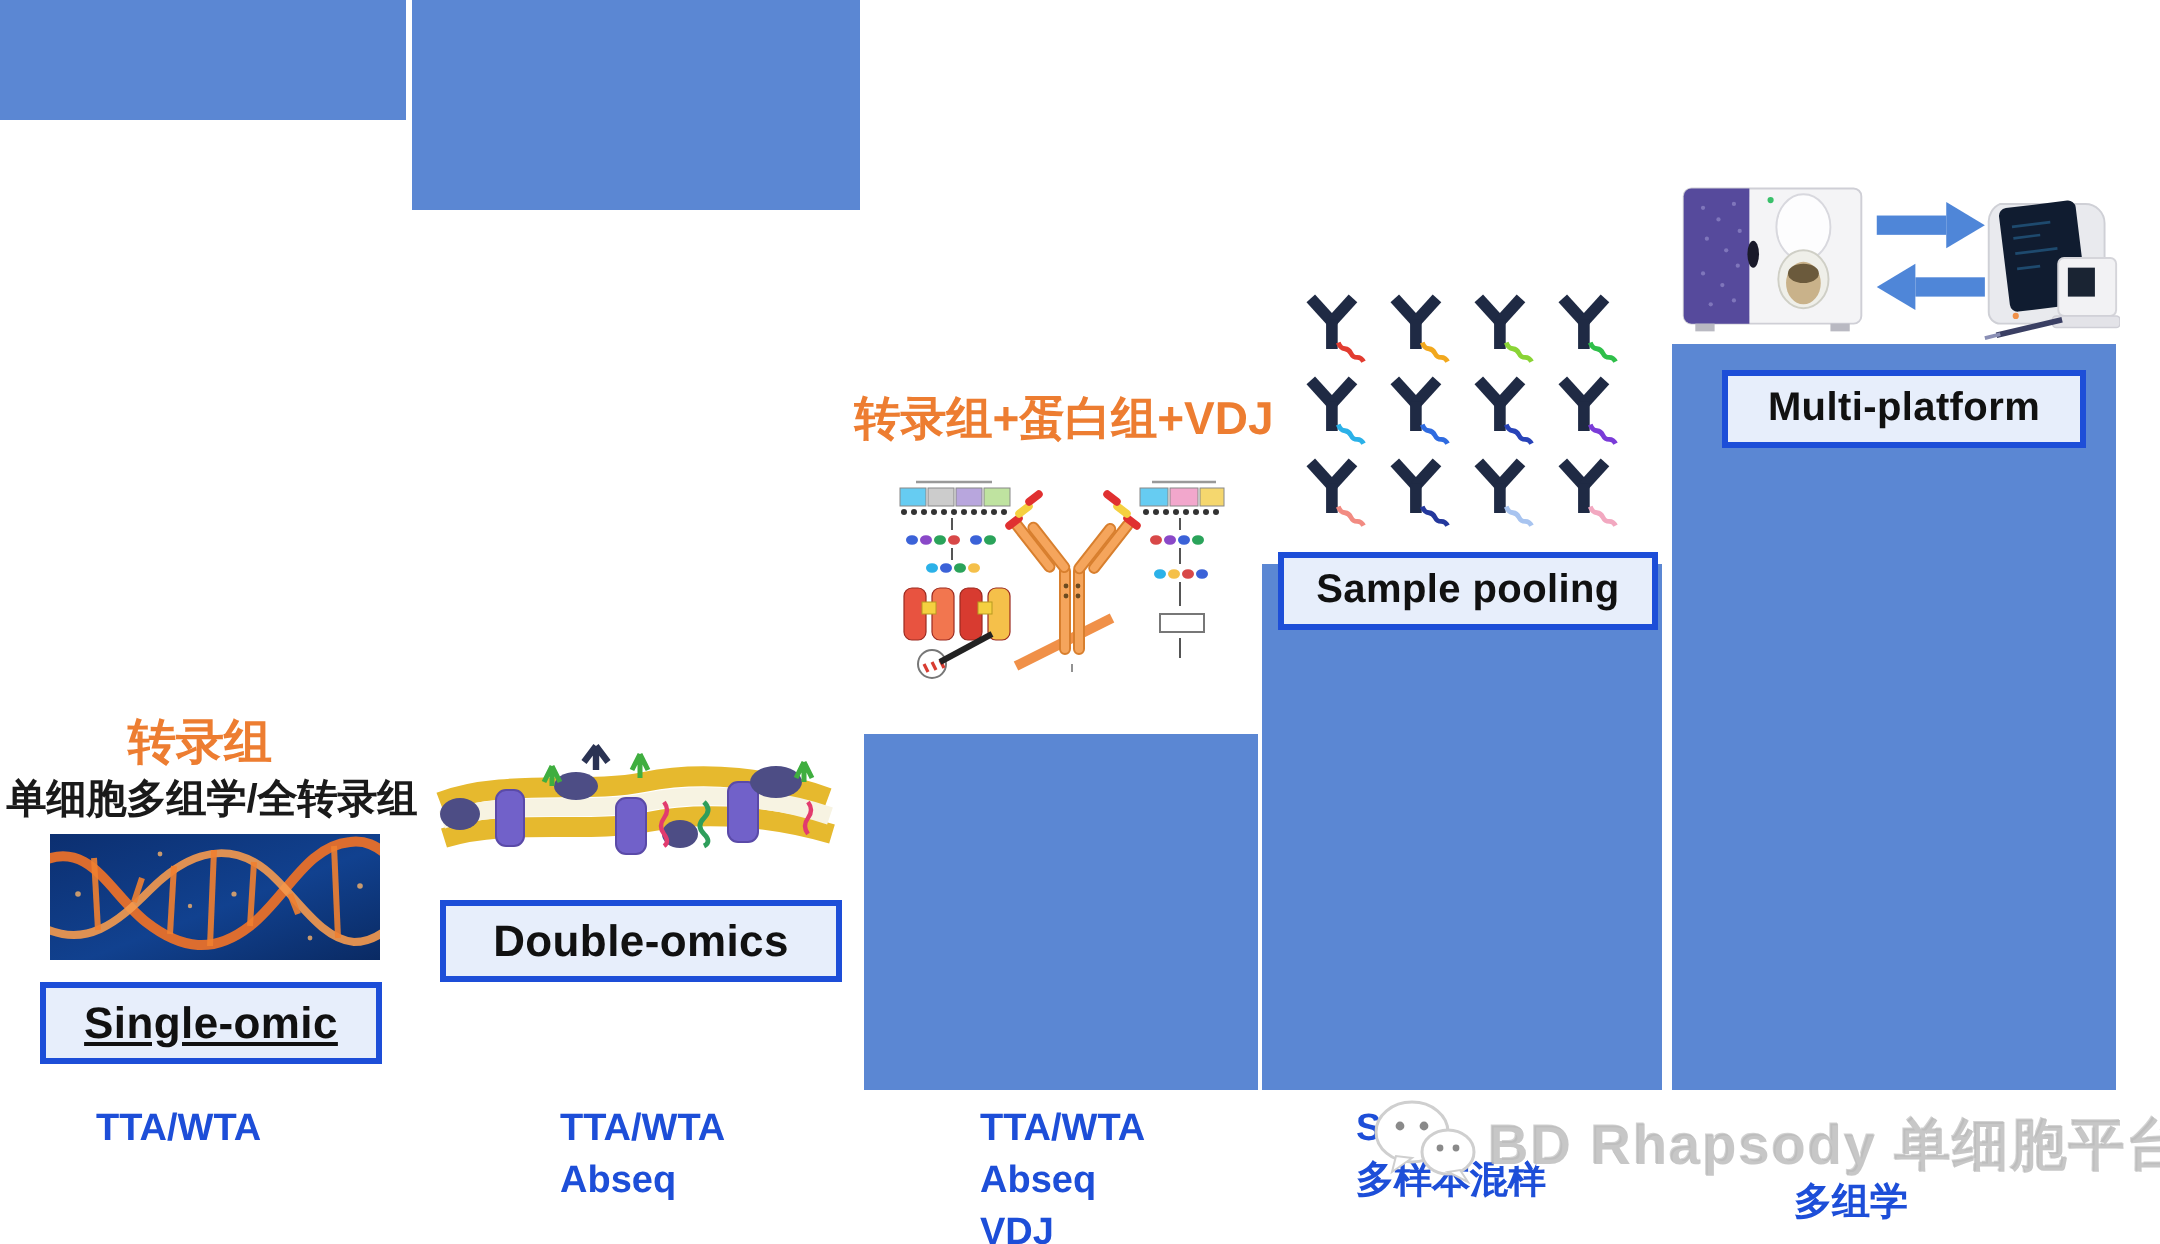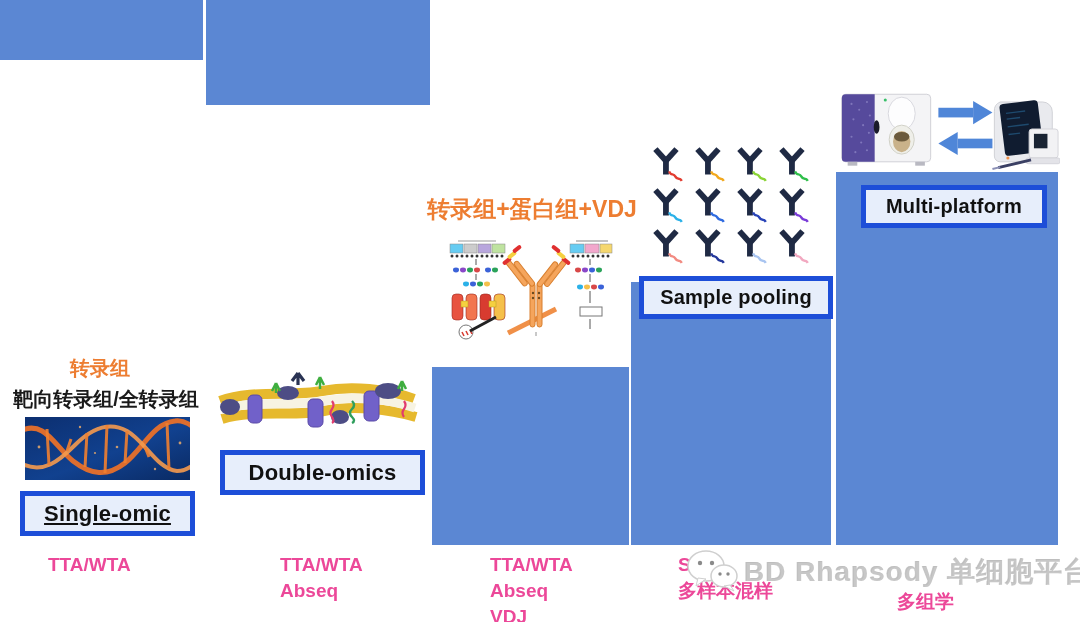--- a/index.html
+++ b/index.html
@@ -9,47 +9,47 @@
   }
   
   .step{position:absolute;background:#5b87d3;}
   #step1{left:0;top:485;width:203px;height:60px;}
   #step2{left:206px;top:440;width:224px;height:105px;}
   #step3{left:432px;top:367px;width:197px;height:178px;}
   #step4{left:631px;top:282px;width:200px;height:263px;}
   #step5{left:836px;top:172px;width:222px;height:373px;}
   
   .plate{
-    position:absolute;background:#e7eefb;border:5px solid #1d4ed8;
+    position:absolute;background:#e7eefb;border:3px solid #1d4ed8;
     display:flex;align-items:center;justify-content:center;
     font-weight:bold;color:#111111;letter-spacing:0.2px;
   }
   #plate1{left:20px;top:491px;width:165px;height:35px;font-size:22px;text-decoration:underline;}
   #plate2{left:220px;top:450px;width:195px;height:35px;font-size:22px;}
   #plate3{left:442px;top:378px;width:175px;height:35px;font-size:22px;}
   #plate4{left:639px;top:276px;width:184px;height:33px;font-size:20px;}
   #plate5{left:861px;top:185px;width:176px;height:33px;font-size:20px;}
   
   .hdr{position:absolute;color:#ed7d31;font-weight:bold;text-align:center;white-space:nowrap;}
-  #hdr1{left:10px;top:355px;width:180px;font-size:20px;}
+  #hdr1{left:10px;top:355px;width:180px;font-size:24px;}
   #sub1{position:absolute;left:0;top:386px;width:212px;font-size:20px;font-weight:bold;color:#1a1a1a;text-align:center;white-space:nowrap;}
   #hdr2{left:213px;top:324px;width:212px;font-size:23px;}
   #hdr3{left:418px;top:194px;width:228px;font-size:23px;text-align:center;}
   #hdr4{left:655px;top:107px;width:150px;font-size:23px;}
   #hdr5{left:852px;top:60px;width:220px;font-size:23px;}
   
   .illus{position:absolute;}
   #dna{left:25px;top:417px;width:165px;height:63px;}
   #membrane{left:212px;top:371px;width:210px;height:66px;background:#ffffff;}
   #vdj{left:444px;top:237px;width:172px;height:107px;background:#ffffff;}
   #abgrid{left:648px;top:146px;width:168px;height:124px;display:grid;
           grid-template-columns:repeat(4,40px);grid-auto-rows:40px;column-gap:2px;row-gap:1px;}
   #instruments{left:838px;top:86px;width:222px;height:86px;}
   
-  .kit{position:absolute;color:#ec4899;font-weight:bold;font-size:19px;line-height:26px;white-space:nowrap;}
+  .kit{position:absolute;color:#1d4ed8;font-weight:bold;font-size:19px;line-height:26px;white-space:nowrap;}
   #kit1{left:48px;top:552px;}
   #kit2{left:280px;top:552px;}
   #kit3{left:490px;top:552px;}
   #kit4{left:678px;top:552px;}
   #kit5{left:897px;top:556px;z-index:1;margin-top:33px;}
   
   #watermark{
     position:absolute;left:686px;top:548px;display:flex;align-items:center;gap:6px;z-index:2;
   }
   #watermark .wm-text{
@@ -68,21 +68,21 @@
   <div class="step" id="step3"></div>
   <div class="step" id="step4"></div>
   <div class="step" id="step5"></div>
 
   <div class="plate" id="plate1">Single-omic</div>
   <div class="plate" id="plate2">Double-omics</div>
   <div class="plate" id="plate4">Sample pooling</div>
   <div class="plate" id="plate5">Multi-platform</div>
 
   <div class="hdr" id="hdr1">转录组</div>
-  <div id="sub1">靶向转录组/全转录组</div>
+  <div id="sub1">单细胞多组学/全转录组</div>
   <div class="hdr" id="hdr3">转录组+蛋白组+VDJ</div>
 
   <div class="illus" id="dna">
     <svg width="165" height="63" viewBox="0 0 165 63">
       <defs>
         <linearGradient id="dnabg" x1="0" y1="0" x2="1" y2="1">
           <stop offset="0" stop-color="#0c2f70"></stop>
             <stop offset="0.55" stop-color="#11418f"></stop>
             <stop offset="1" stop-color="#0a2a63"></stop>
         </linearGradient>

